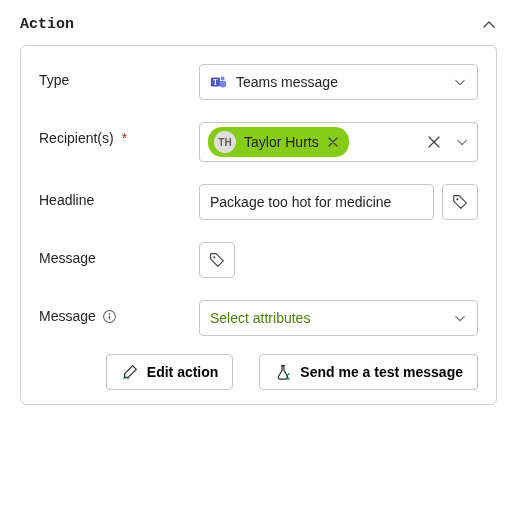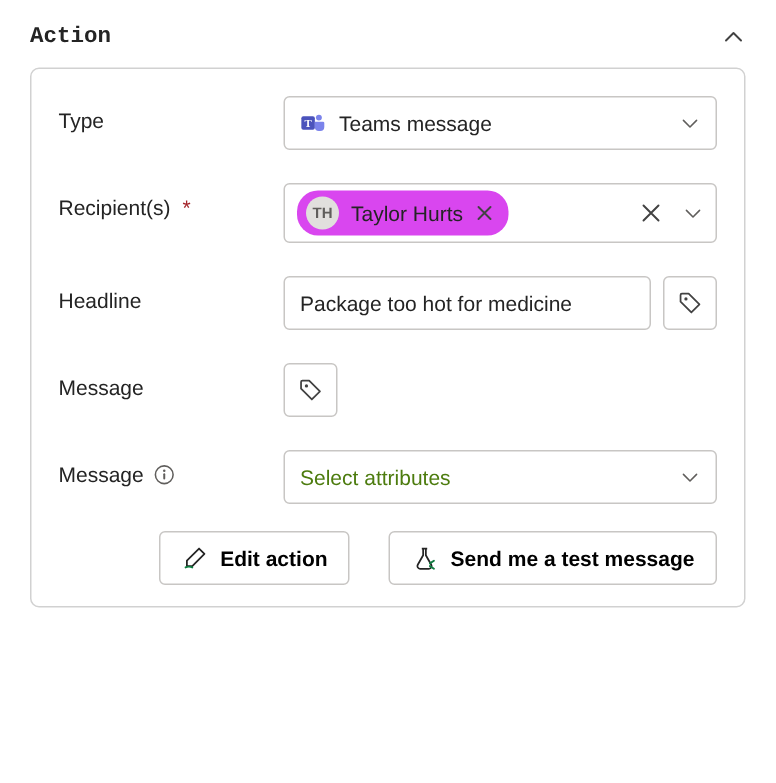--- a/index.html
+++ b/index.html
@@ -23,20 +23,21 @@
     .chev { cursor: pointer; display:flex; align-items:center; }
     .panel {
       border: 1px solid #d1d1d1;
       border-radius: 6px;
       padding: 18px 18px 14px 18px;
     }
     .row {
       display: flex;
       align-items: flex-start;
       margin-bottom: 22px;
+      gap: 10px;
     }
     .row:last-of-type { margin-bottom: 0; }
     .label-col {
       width: 150px;
       flex-shrink: 0;
       padding-top: 8px;
       font-size: 14px;
       display:flex; align-items:center; gap:6px;
     }
     .req { color: #a4262c; margin-left:2px;}
@@ -53,21 +54,21 @@
       gap: 8px;
       cursor: pointer;
     }
     .control.textarea { align-items: flex-start; padding:10px 12px; min-height:130px; cursor:text;}
     .control.textinput { cursor:text; }
     .teams-icon { display:flex; align-items:center; }
     .teams-text { flex:1; }
     .dd-caret, .clear-x { display:flex; align-items:center; color:#605e5c; }
     .chip {
       display:flex; align-items:center; gap:8px;
-      background:#d946ef; border-radius:14px; padding:4px 10px 4px 6px;
+      background:#84cc16; border-radius:14px; padding:4px 10px 4px 6px;
       font-size:14px;
     }
     .avatar {
       width:22px; height:22px; border-radius:50%;
       background:#e1dfdd; display:flex; align-items:center; justify-content:center;
       font-size:10px; font-weight:600; color:#605e5c;
     }
     .chip-x { color:#424242; display:flex; cursor:pointer;}
     .spacer { flex:1; }
     .tag-btn {

